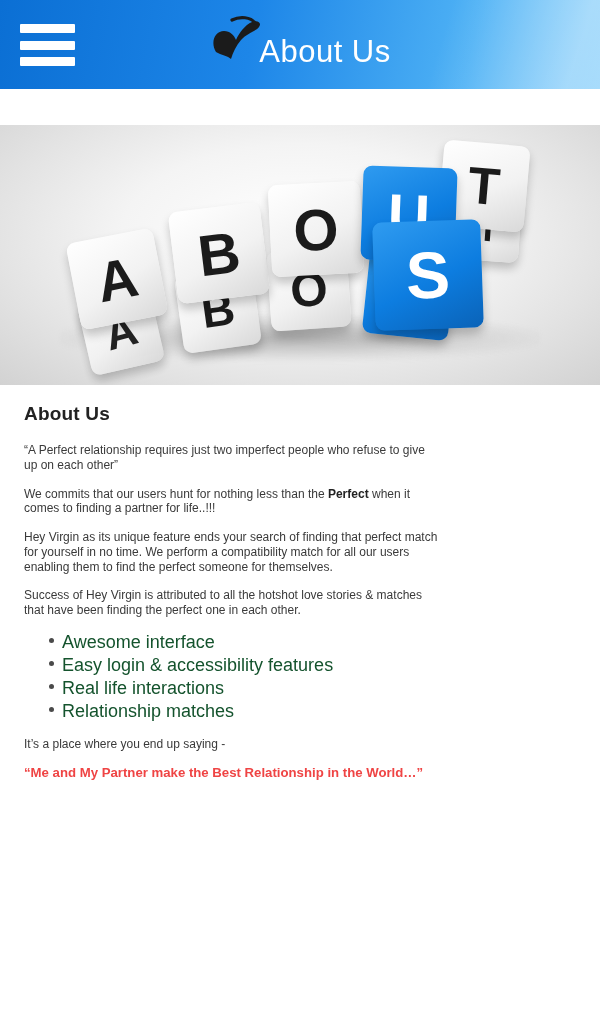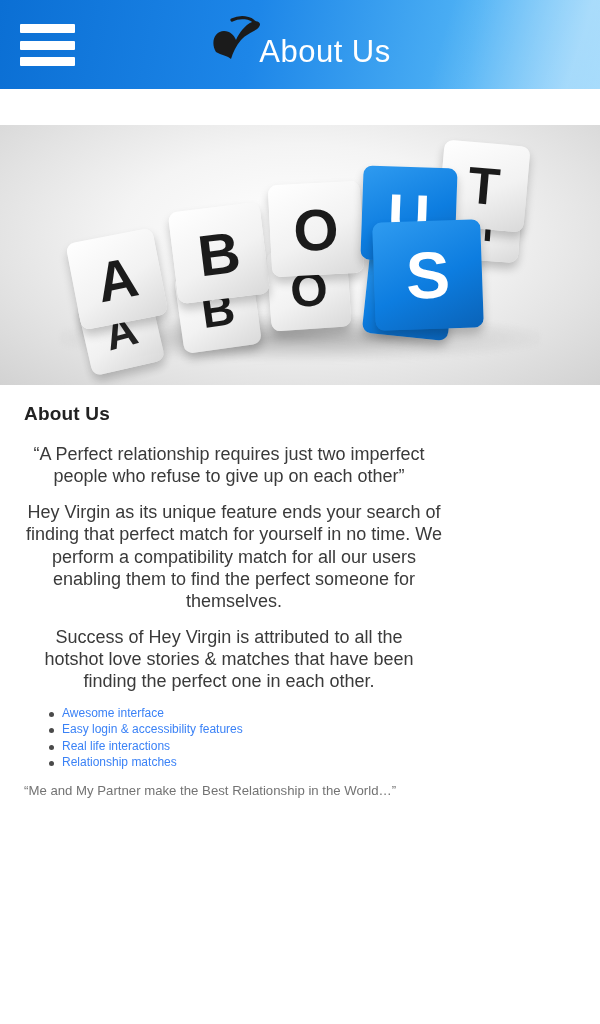--- a/index.html
+++ b/index.html
@@ -118,55 +118,54 @@
     color: #333333;
   }
   .section-title {
     font-size: 19px;
     font-weight: 700;
     color: #222222;
     margin: 0 0 18px 0;
     letter-spacing: 0.2px;
   }
   .para {
-    font-size: 18px;
+    font-size: 12px;
     line-height: 1.23;
     color: #3a3a3a;
     margin: 0 0 14px 0;
     max-width: 410px;
-    text-align: center;
   }
   .para.wide { max-width: 420px; }
   .para b { color: #222222; font-weight: 700; }
   ul.features {
     margin: 0 0 14px 0;
     padding-left: 38px;
     list-style: none;
   }
   ul.features li {
-    font-size: 12px;
+    font-size: 18px;
     line-height: 1.18;
-    color: #3b82f6;
+    color: #14532d;
     margin-bottom: 2px;
     position: relative;
   }
   ul.features li::before {
     content: "";
     position: absolute;
     left: -13px;
     top: 6px;
     width: 5px;
     height: 5px;
     border-radius: 50%;
     background: #4a4a4a;
   }
   .closing {
     font-size: 13.2px;
-    font-weight: 400;
-    color: #737373;
+    font-weight: 700;
+    color: #ef4444;
     margin: 0;
   }
 </style>
 </head>
 <body>
 
 <div class="header">
   <div class="header-sheen"></div>
 
   <div class="menu-button">
@@ -225,30 +224,32 @@
   </div>
 </div>
 
 <div class="content">
 
   <h2 class="section-title">About Us</h2>
 
   <p class="para">“A Perfect relationship requires just two imperfect people who refuse to give up on each other”</p>
 
 
+  <p class="para"><span>We commits that our users hunt for nothing less than the </span><b>Perfect</b><span> when it comes to finding a partner for life..!!!</span></p>
 
   <p class="para wide">Hey Virgin as its unique feature ends your search of finding that perfect match for yourself in no time. We perform a compatibility match for all our users enabling them to find the perfect someone for themselves.</p>
 
   <p class="para">Success of Hey Virgin is attributed to all the hotshot love stories &amp; matches that have been  finding the perfect one in each other.</p>
 
 
   <ul class="features">
     <li>Awesome interface</li>
     <li>Easy login &amp; accessibility features</li>
     <li>Real life interactions</li>
     <li>Relationship matches</li>
   </ul>
 
 
+  <p class="para">It’s a place where you end up saying -</p>
 
   <p class="closing">“Me and My Partner make the Best Relationship in the World…”</p>
 
 </div>
 
 </body></html>

